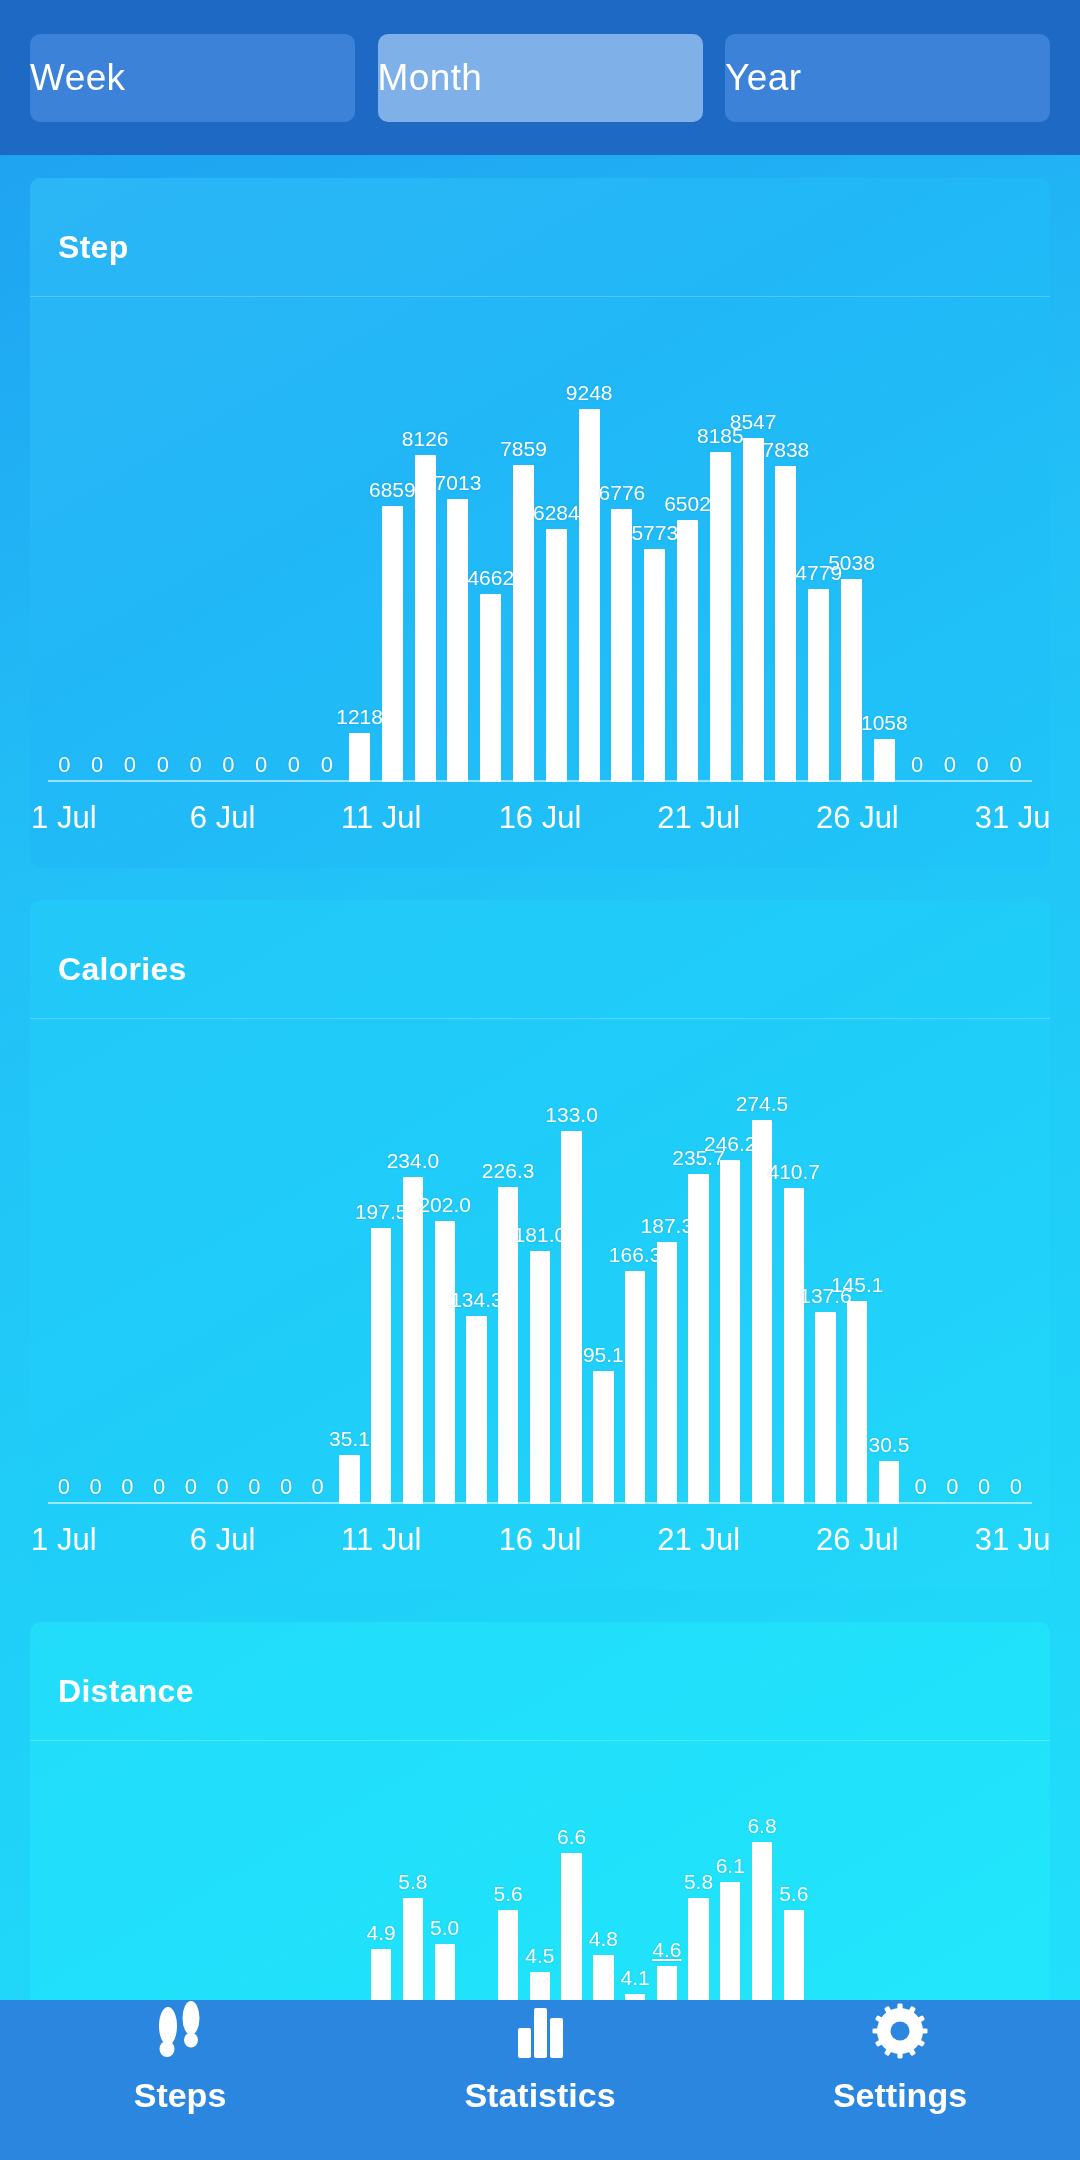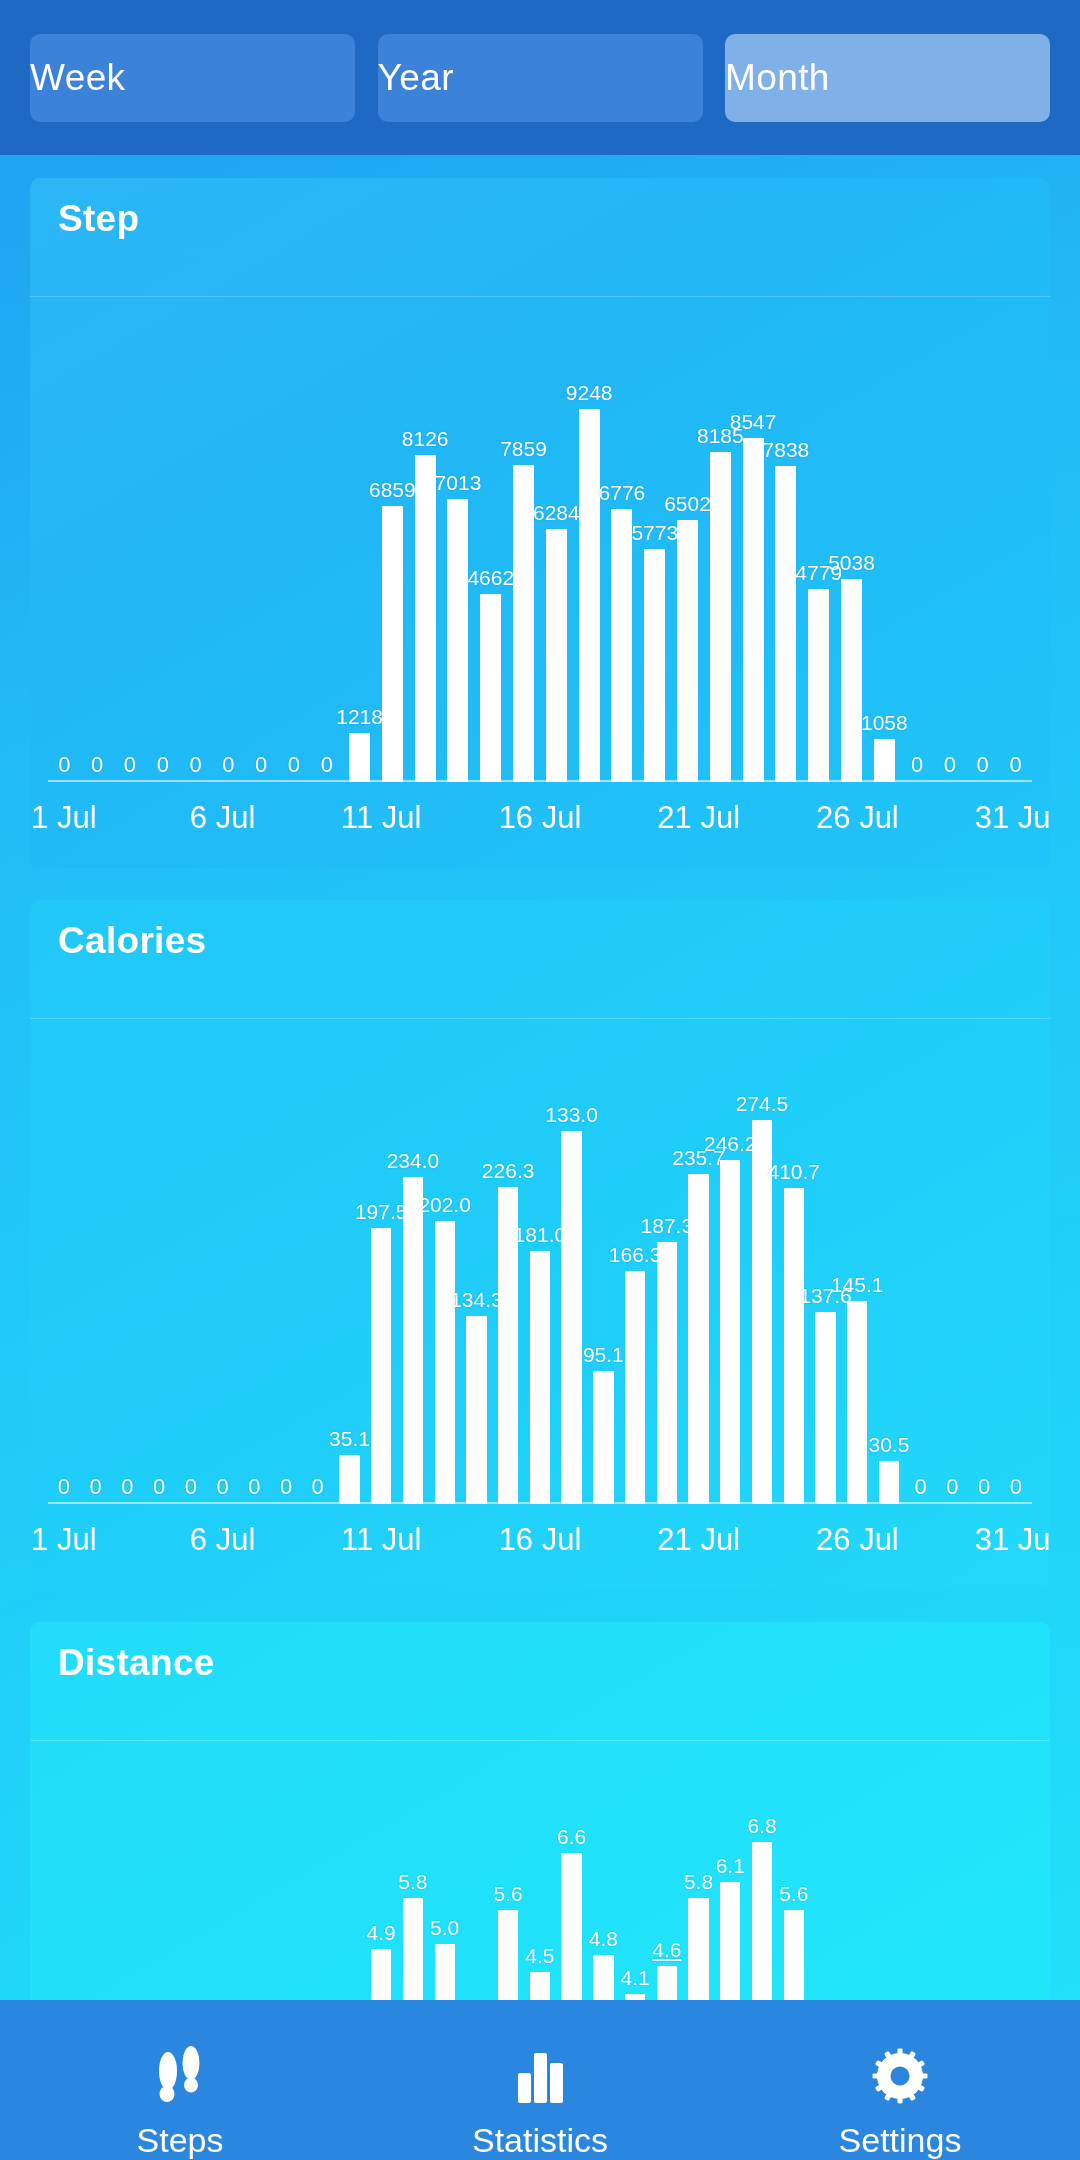--- a/index.html
+++ b/index.html
@@ -37,22 +37,22 @@
   .card {
     position:absolute; left:30px; width:1020px;
     border-radius:10px;
     overflow:hidden;
   }
   #card-step     { top:178px;  height:690px; background:linear-gradient(150deg,#2cb6f6 0%,#21b7f7 40%,#1fc5f8 100%); }
   #card-calories { top:900px;  height:690px; background:linear-gradient(150deg,#22c8f8 0%,#1fcdf9 50%,#22d8fa 100%); }
   #card-distance { top:1622px; height:690px; background:linear-gradient(150deg,#22dcfa 0%,#20e2fb 50%,#24ecfd 100%); }
 
   .card-title {
-    position:absolute; left:28px; top:20px;
-    color:#ffffff; font-size:37px; font-weight:bold;
+    position:absolute; left:28px; top:51px;
+    color:#ffffff; font-size:32px; font-weight:bold;
     letter-spacing:.3px;
   }
   .card-divider {
     position:absolute; left:0; top:118px; width:1020px; height:1px;
     background:rgba(255,255,255,0.22);
   }
 
   
   .chart {
     position:absolute; left:0; top:124px;
@@ -102,45 +102,45 @@
     position:absolute;
     transform:translateX(-50%);
     color:#ffffff; font-size:31px;
     white-space:nowrap;
   }
 
   
   .bottomnav {
     position:absolute; left:0; bottom:0; width:1080px; height:160px;
     background:#2b86e0;
-    display:flex; align-items:flex-end;
+    display:flex; align-items:flex-start;font-weight:bold;
   }
   .navitem {
     flex:1 1 0;
     display:flex; flex-direction:column; align-items:center; justify-content:center;
     gap:14px;
     cursor:pointer; user-select:none;
   }
   .navitem .navlabel { color:#ffffff; font-size:34px; }
   .navicon { height:62px; display:flex; align-items:center; justify-content:center; }
 </style>
 </head>
 <body>
 
 <div id="app">
 
   <div class="topbar">
     <div class="seg">
         <span>Week</span>
       </div>
+    <div class="seg active">
+        <span>Month</span>
+      </div>
     <div class="seg">
         <span>Year</span>
-      </div>
-    <div class="seg active">
-        <span>Month</span>
       </div>
   </div>
 
   <div class="card" id="card-step">
     <div class="card-title">Step</div>
     <div class="card-divider"></div>
     <div class="chart">
       <div class="plot">
           <div class="bars">
             <div class="slot">

